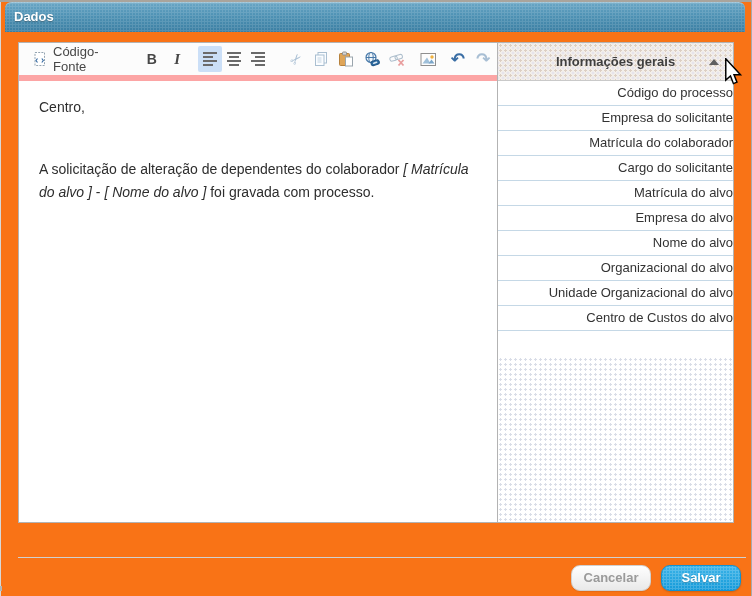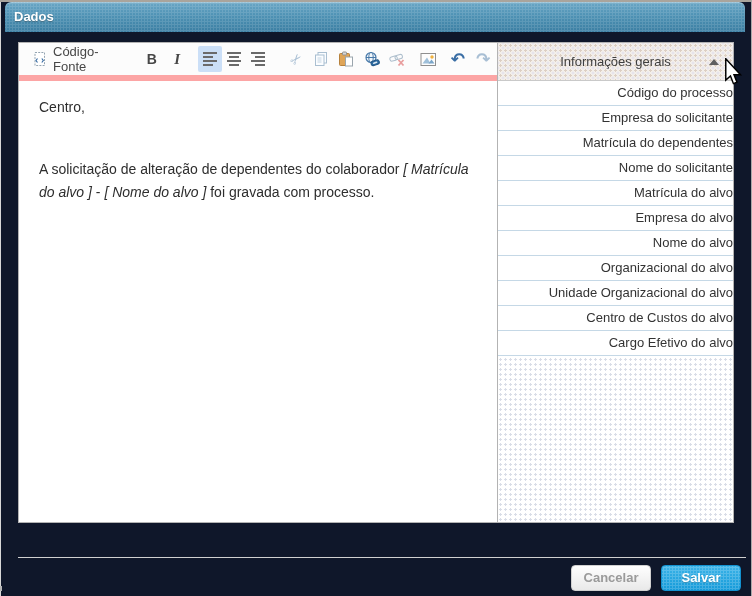--- a/index.html
+++ b/index.html
@@ -1,18 +1,18 @@
 <!DOCTYPE html>
 <html><head>
 <meta charset="utf-8">
 <style>
   * { margin:0; padding:0; box-sizing:border-box; }
   html,body { background:#fff; }
   body { font-family:"Liberation Sans", sans-serif; }
-  #stage { position:relative; width:752px; height:596px; background:#0f172a; overflow:hidden;
+  #stage { position:relative; width:752px; height:596px; background:#f97316; overflow:hidden;
            border-right:1px solid #a9a9a9; }
   #top-strip { position:absolute; left:0; top:0; width:752px; height:2px; background:#a9a49c; }
   #left-edge { position:absolute; left:0; top:2px; width:1px; height:594px; background:#d8d8d8; }
   #corner-dot { position:absolute; left:0; top:586px; width:2px; height:5px; background:#b5b5b5; }
 
   
   #titlebar { position:absolute; left:5px; top:2px; width:740px; height:30px;
     border-radius:6px 6px 0 0;
     background-image:
       radial-gradient(rgba(255,255,255,.12) 1px, transparent 1.3px),
@@ -60,34 +60,34 @@
   #info-panel { position:absolute; right:0; top:0; width:236px; height:479px;
     border-left:1px solid #b3b3b3; background:#fff; }
   #panel-header { height:38px; border-bottom:1px solid #c9c9c9; position:relative;
     display:flex; align-items:center; justify-content:center; cursor:pointer;
     background-color:#f4f0ea;
     background-image:
       radial-gradient(#ddcfc4 1px, transparent 1.2px),
       radial-gradient(#e2e0ec 1px, transparent 1.2px);
     background-size:5px 5px, 5px 5px;
     background-position:0 0, 2.5px 2.5px; }
-  #panel-header .hdr { font-size:13px; font-weight:normal; color:#3f3f3f; }
+  #panel-header .hdr { font-size:13px; font-weight:bold; color:#3f3f3f; }
   #collapse-arrow { position:absolute; right:14px; top:16px; width:0; height:0;
     border-left:5px solid transparent; border-right:5px solid transparent;
     border-bottom:6px solid #5f5f5f; }
   .info-row { height:25px; line-height:24px; border-bottom:1px solid #c5d8e6;
     padding-left:12px; font-size:13px; color:#333; background:#fff; cursor:pointer;text-align:right; }
   #panel-rest { position:absolute; left:0; bottom:0; width:235px; height:165px;
     background-color:#fff;
     background-image:radial-gradient(#d9dde7 1px, transparent 1.2px);
     background-size:5px 5px; }
 
   
   #footer-sep { position:absolute; left:18px; top:557px; width:728px; height:1px; background:#d0d0d0; }
-  .dlg-btn { position:absolute; top:565px; width:80px; height:26px; border-radius:4px;
+  .dlg-btn { position:absolute; top:565px; width:80px; height:26px; border-radius:9px;
     font-size:13px; font-weight:bold; text-align:center; line-height:24px; cursor:pointer; }
   #btn-cancel { left:571px; background:linear-gradient(#fefefe,#e9e9e9);
     border:1px solid #d0d0d0; color:#9a9a9a; box-shadow:0 1px 1px rgba(0,0,0,.08); }
   #btn-save { left:661px; border:1px solid #1391cf; color:#fff;
     background-image:
       radial-gradient(rgba(255,255,255,.18) 1px, transparent 1.2px),
       linear-gradient(#3bb3e8, #149ad9);
     background-size:3px 3px, auto;
     text-shadow:0 1px 1px rgba(0,0,0,.2);
     box-shadow:0 1px 2px rgba(0,0,0,.18); }
@@ -223,29 +223,28 @@
     </div>
 
     <div id="info-panel">
       <div id="panel-header">
         <span class="hdr">Informações gerais</span>
         <span id="collapse-arrow"></span>
       </div>
       <div>
           <div class="info-row">Código do processo</div>
           <div class="info-row">Empresa do solicitante</div>
-          <div class="info-row">Matrícula do dependentes</div>
-          <div class="info-row">Nome do solicitante</div>
+          <div class="info-row">Matrícula do colaborador</div>
+          <div class="info-row">Cargo do solicitante</div>
           <div class="info-row">Matrícula do alvo</div>
           <div class="info-row">Empresa do alvo</div>
           <div class="info-row">Nome do alvo</div>
           <div class="info-row">Organizacional do alvo</div>
           <div class="info-row">Unidade Organizacional do alvo</div>
           <div class="info-row">Centro de Custos do alvo</div>
-          <div class="info-row">Cargo Efetivo do alvo</div>
         </div>
       <div id="panel-rest"></div>
     </div>
   </div>
 
   <div id="footer-sep"></div>
   <div class="dlg-btn" id="btn-cancel">Cancelar</div>
   <div class="dlg-btn" id="btn-save">Salvar</div>
 
   <div id="mouse-cursor">

